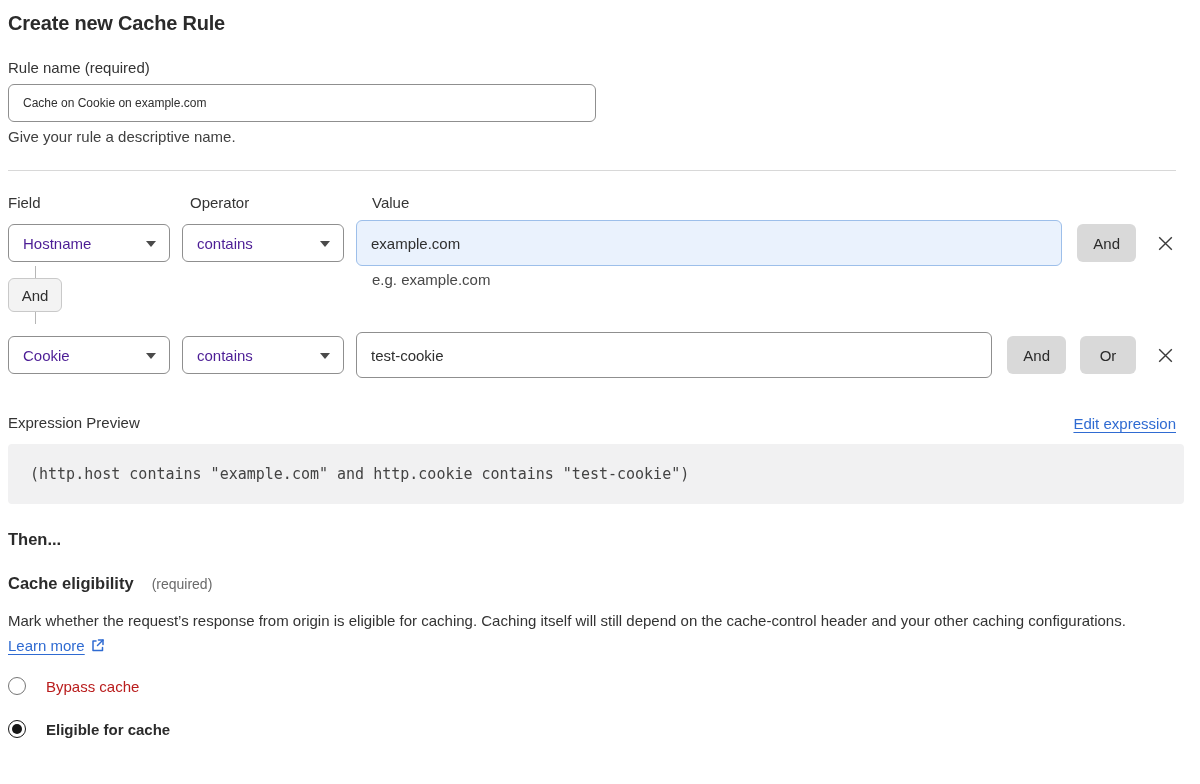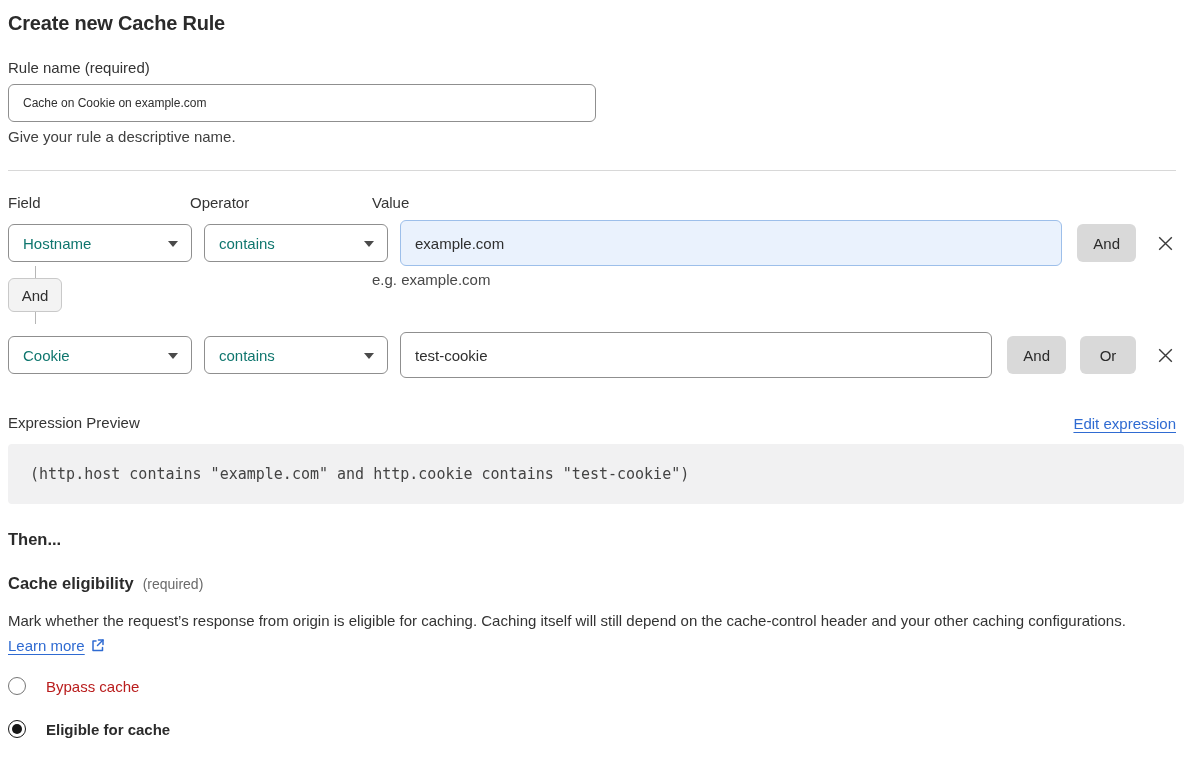--- a/index.html
+++ b/index.html
@@ -33,24 +33,24 @@
   .divider { border: none; border-top: 1px solid #d8d8d8; margin: 24px 0 0; }
 
   .section-heading { font-size: 16.5px; font-weight: 700; color: #2b2b2b; line-height: 19px; margin: 21px 0 0; }
 
   .col-labels { display: flex; margin-top: 23px; }
   .col-labels .cl-field { width: 182px; }
   .col-labels .cl-operator { width: 182px; }
 
   .cond-row { display: flex; align-items: center; margin-top: 8px; }
   .select-box {
-    position: relative; width: 184px; height: 38px;
+    position: relative; width: 162px; height: 38px;
     border: 1px solid #8f8f8f; border-radius: 6px; background: #fff;
     display: flex; align-items: center; padding: 0 30px 0 14px;
-    font-size: 15px; color: #0f766e; cursor: pointer; margin-right: 12px;
+    font-size: 15px; color: #4c1d95; cursor: pointer; margin-right: 12px;
   }
   .caret {
     position: absolute; right: 13px; top: 16px;
     width: 0; height: 0;
     border-left: 5px solid transparent; border-right: 5px solid transparent;
     border-top: 6px solid #4a4a4a;
   }
   .value-input {
     flex: 1; height: 46px;
     border: 1px solid #8f8f8f; border-radius: 6px;
@@ -97,21 +97,21 @@
   }
   .expr-code {
     font-family: "DejaVu Sans Mono", monospace;
     font-size: 15px; color: #434343; white-space: pre;
   }
 
   .then-heading { margin-top: 26px; }
 
   .sub-heading-row { margin-top: 25px; display: flex; align-items: baseline; }
   .sub-heading { font-size: 16.5px; font-weight: 700; color: #2b2b2b; line-height: 19px; }
-  .required-note { font-size: 14px; color: #6a6a6a; margin-left: 9px; }
+  .required-note { font-size: 14px; color: #6a6a6a; margin-left: 18px; }
 
   .description { margin-top: 15px; font-size: 15px; line-height: 25px; color: #333; max-width: 1160px; }
   .ext-icon { display: inline-block; vertical-align: -2px; margin-left: 5px; }
 
   .radio-row { display: flex; align-items: center; margin-top: 25px; cursor: pointer; }
   .radio-row.first { margin-top: 17px; }
   .radio-circle {
     width: 18px; height: 18px; border-radius: 50%;
     border: 1.5px solid #767676; background: #fff; position: relative; flex: none;
   }

